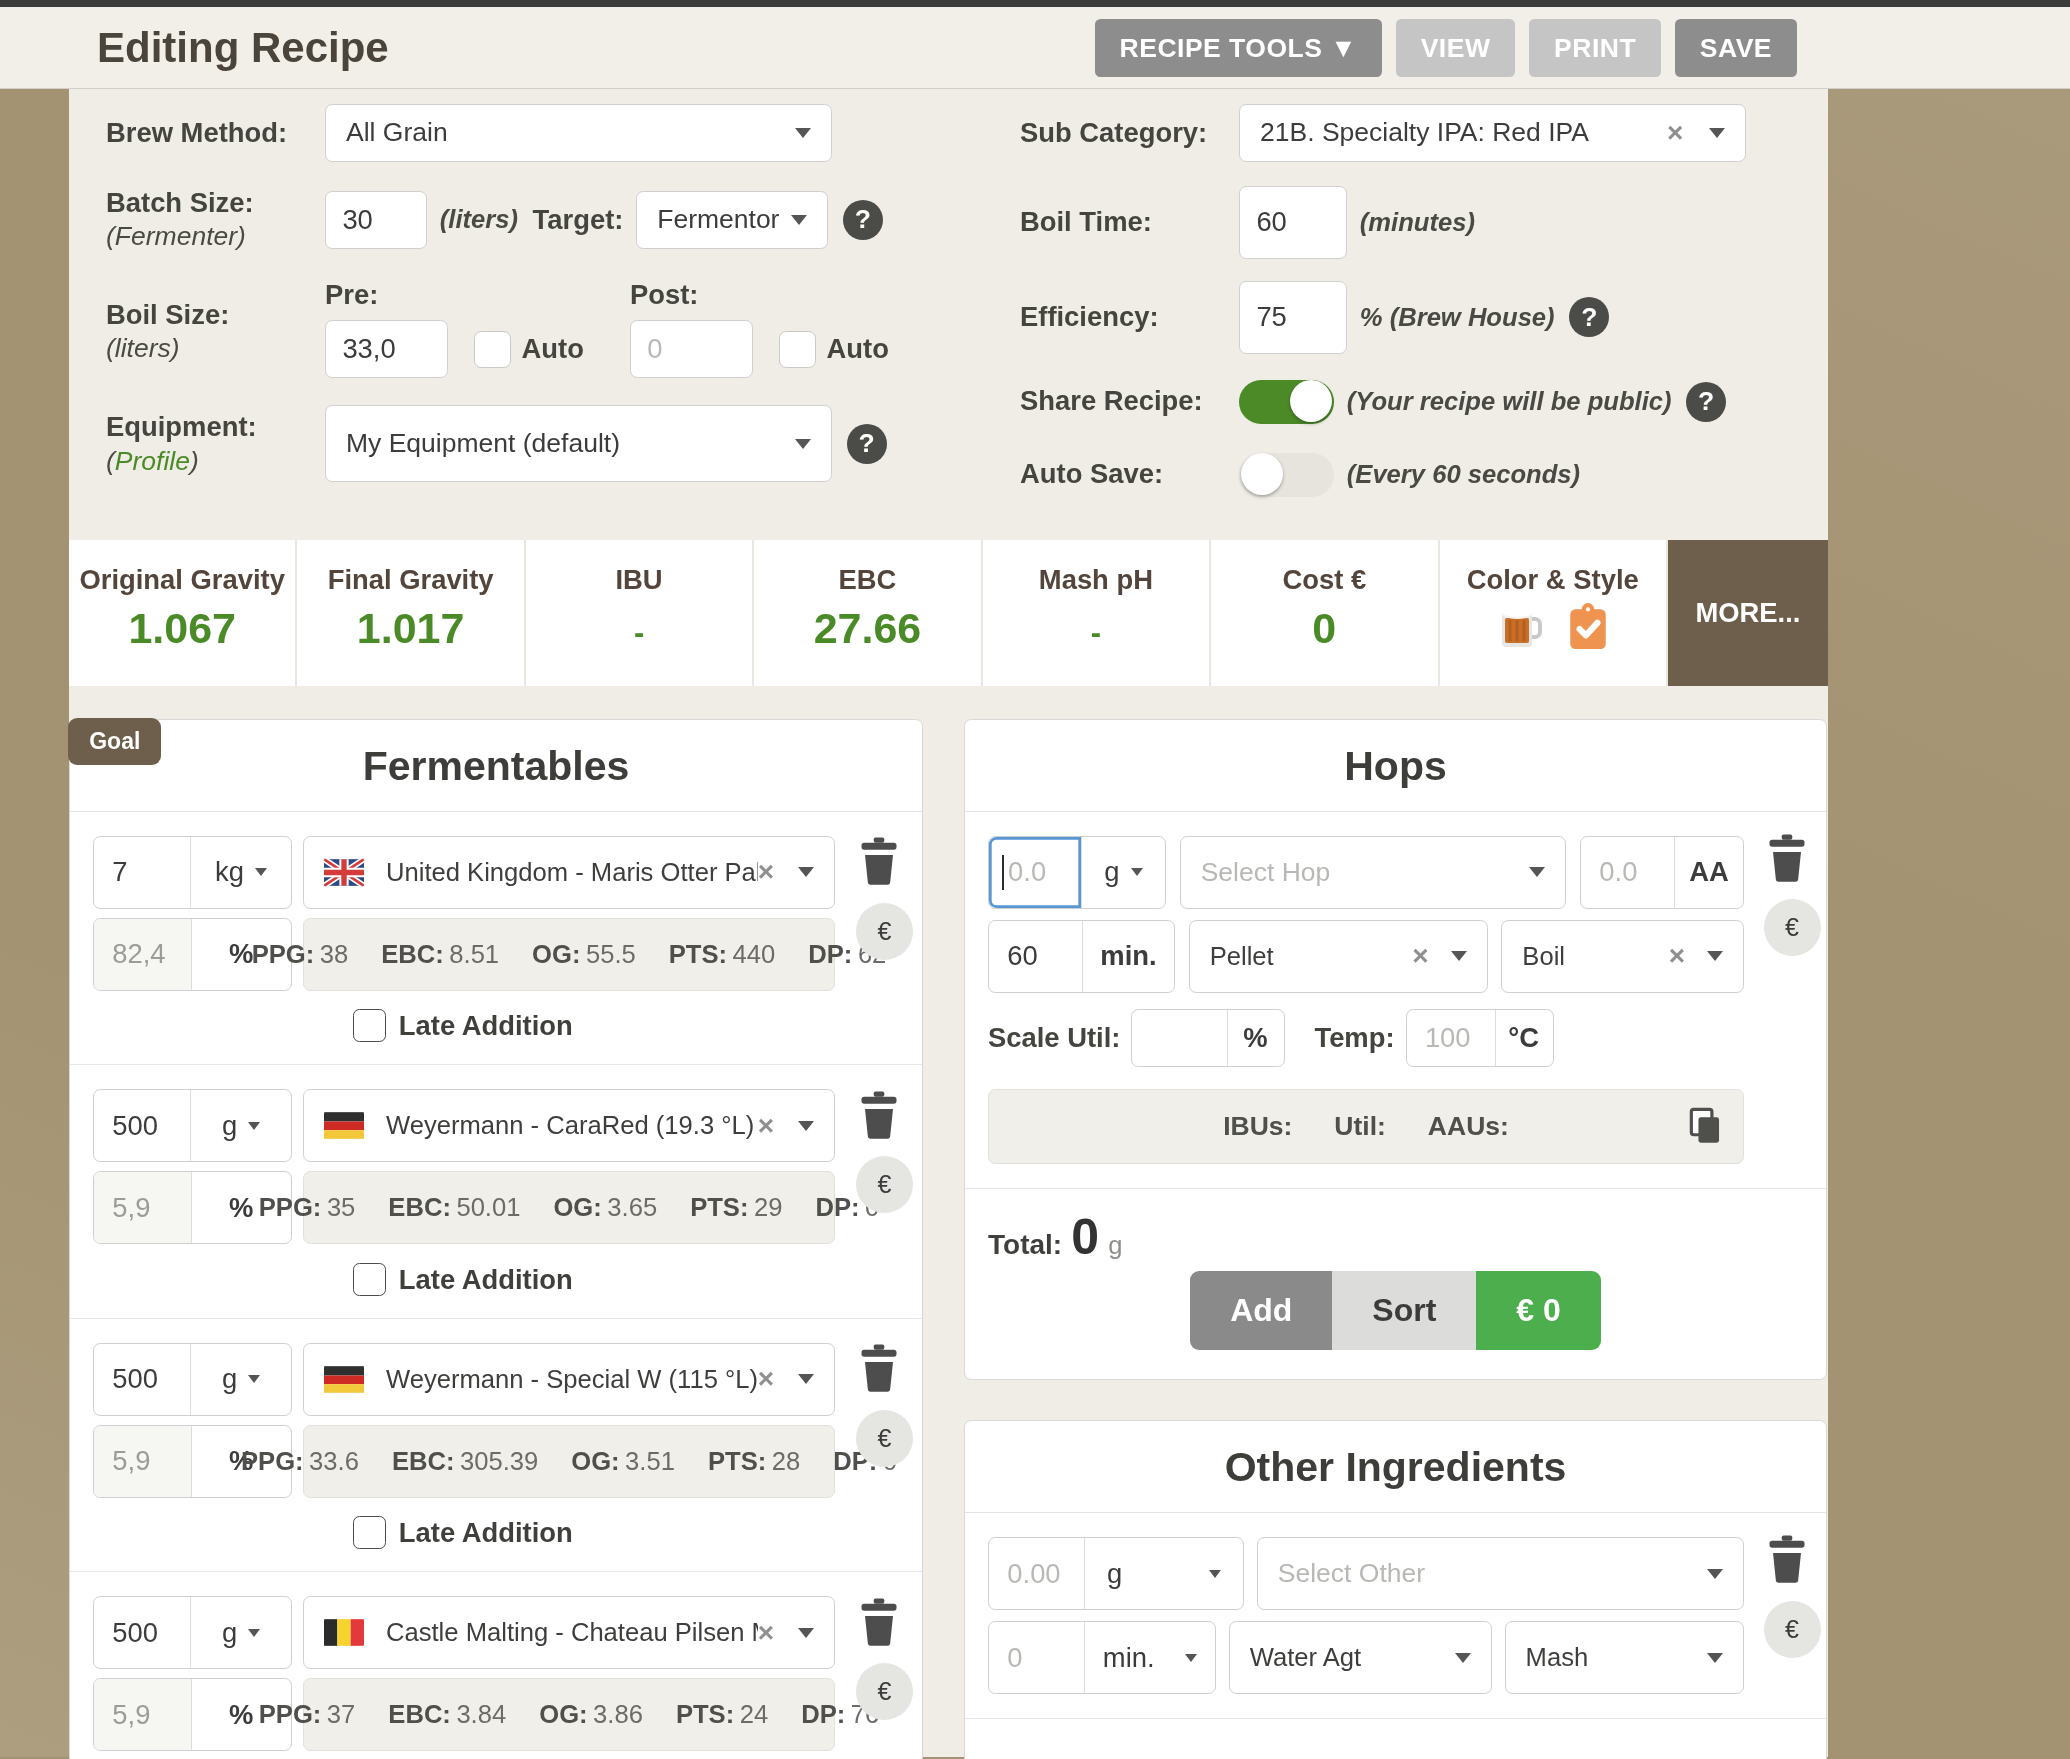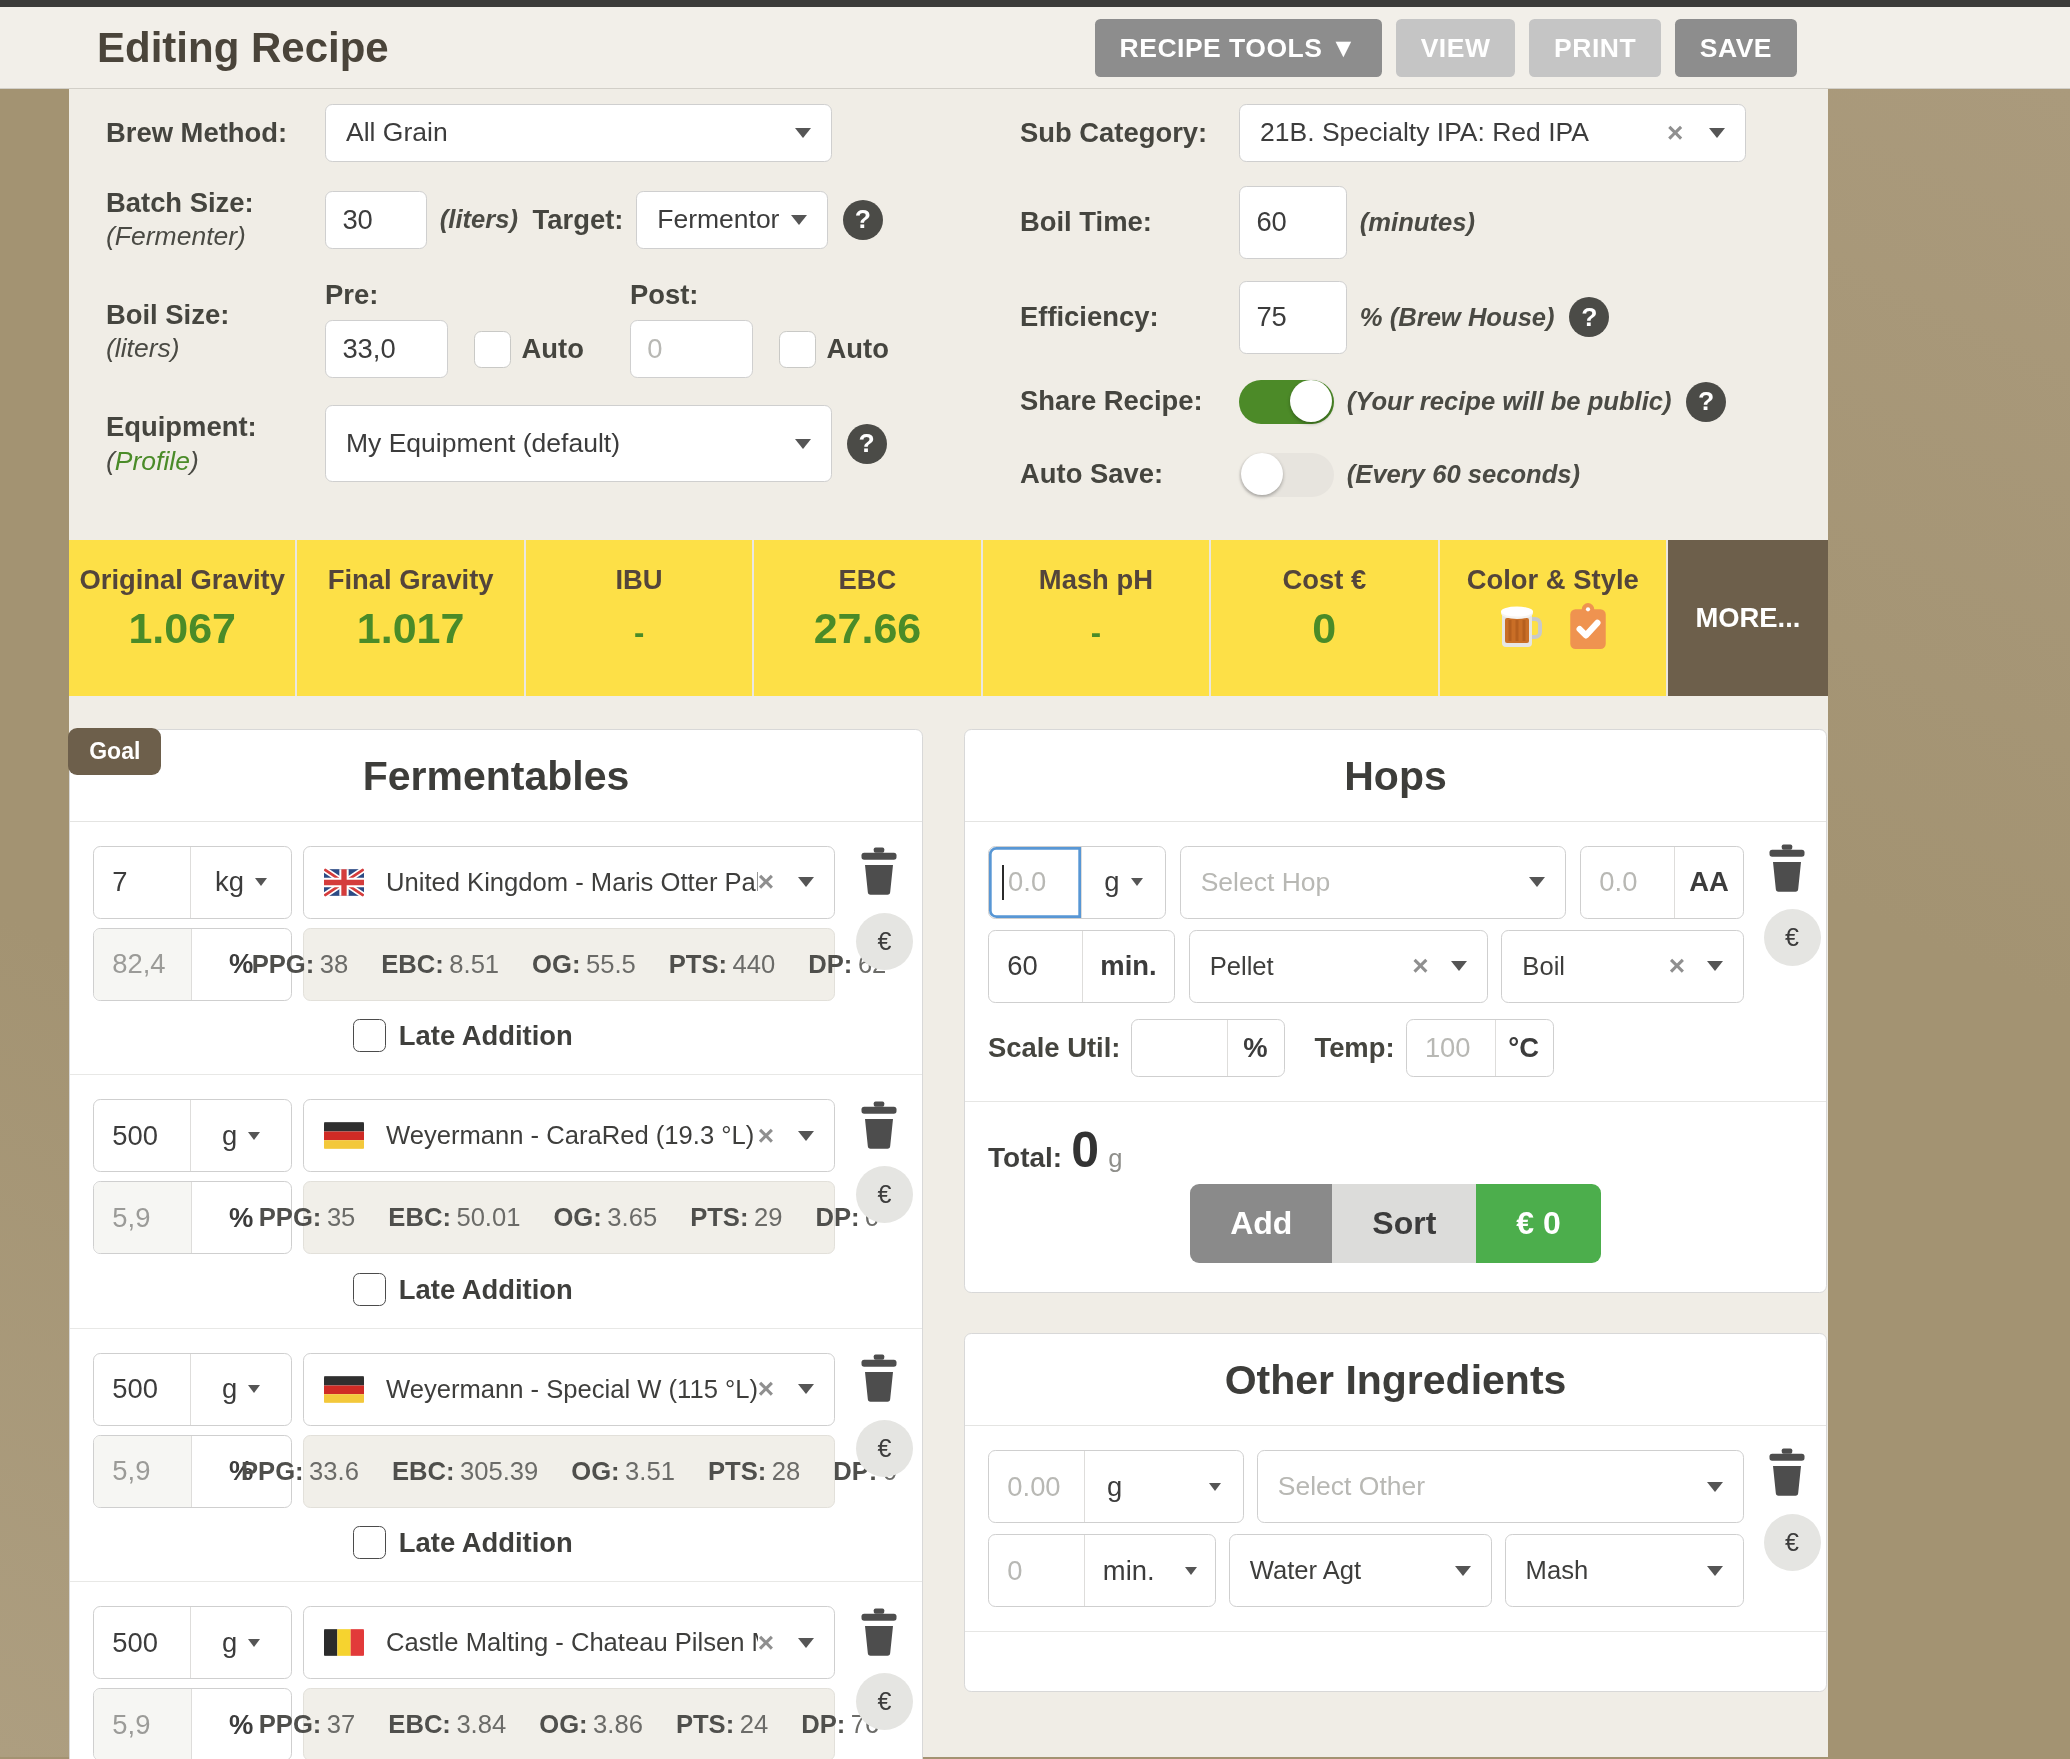--- a/index.html
+++ b/index.html
@@ -37,21 +37,21 @@
   .toggle.on { background:#4c8a28; } .toggle.off { background:#e7e4de; }
   .knob { position:absolute; top:0.9px; width:42px; height:42px; border-radius:50%; background:#fff; box-shadow:0 1.8px 3.7px rgba(0,0,0,.3); }
   .on .knob { right:1.8px; } .off .knob { left:1.8px; }
   .checkbox { width:37px; height:37px; border:1.8px solid #c9c9c6; border-radius:7.3px; background:#fff; flex:none; }
   .checkbox.dark { border-color:#4b4b4b; width:33px; height:33px; border-radius:6.4px; }
   .stackcol { display:flex; flex-direction:column; }
   .stackcol .head { font-size:27.4px; font-weight:bold; color:#45453f; margin-bottom:9.1px; }
 
   
   .stats { display:flex; margin-top:12.8px; }
-  .stat { flex:1; background:#fde047; border-right:2.7px solid #eae7e0; text-align:center; padding:24px 0 43px; }
+  .stat { flex:1; background:#ffffff; border-right:2.7px solid #eae7e0; text-align:center; padding:24px 0 33px; }
   .stat-label { font-size:27.4px; font-weight:bold; color:#53453b; }
   .stat-value { font-size:43px; font-weight:bold; color:#4a8b28; margin-top:7.3px; }
   .stat-value.dash { font-size:31px; padding-top:11px; }
   .stat-icons { display:flex; justify-content:center; gap:27.4px; margin-top:5.5px; }
   .more { width:160px; background:#6d5f4b; color:#fff; font-weight:bold; font-size:27.4px; display:flex; align-items:center; justify-content:center; }
 
   
   .cards { display:flex; gap:41px; margin-top:33px; align-items:flex-start; }
   .card { background:#fff; border:0.9px solid #d8d8d8; border-radius:7.3px; position:relative; }
   .card-badge { position:absolute; top:-1.8px; left:-1.8px; background:#6d5f4b; color:#fff; font-weight:bold; font-size:23px; padding:10px 21px; border-radius:9.1px; z-index:3; }
@@ -544,20 +544,31 @@
             <div class="group" style="width:154px; height:58px; margin-left:11px;">
               <input class="gin" style="width: 95px;">
               <div class="gcell gdiv" style="width:55px; font-weight:bold;">%</div>
             </div>
             <span class="hlabel" style="margin-left:29px;">Temp:</span>
             <div class="group" style="width:148px; height:58px; margin-left:11px;">
               <input class="gin" style="width: 88px;" placeholder="100">
               <div class="gcell gdiv" style="width:57px; font-weight:bold;">°C</div>
             </div>
           </div>
+          <div class="ibox">
+            <span>IBUs:</span>
+            <span>Util:</span>
+            <span>AAUs:</span>
+            <span class="copy">
+              <svg viewBox="0 0 24 24" width="38" height="38">
+                <rect x="4" y="1.5" width="13" height="16" rx="1.5" fill="#fdfdfd" stroke="#4f4f4c" stroke-width="2"></rect>
+                <rect x="8.5" y="6.5" width="13" height="16" rx="1.5" fill="#4f4f4c"></rect>
+              </svg>
+            </span>
+          </div>
           <div class="hr-full"></div>
           <div class="simple-total">
             <span class="total-label">Total:</span>
             <span class="total-value">0</span>
             <span class="total-unit">g</span>
           </div>
           <div class="rail" style="top:22px; right:5.5px;">
             <span class="trash">
               <svg viewBox="0 0 24 27" width="42" height="48">
                 <rect x="9" y="0" width="6" height="3" rx="1" fill="#4d4d4d"></rect>

